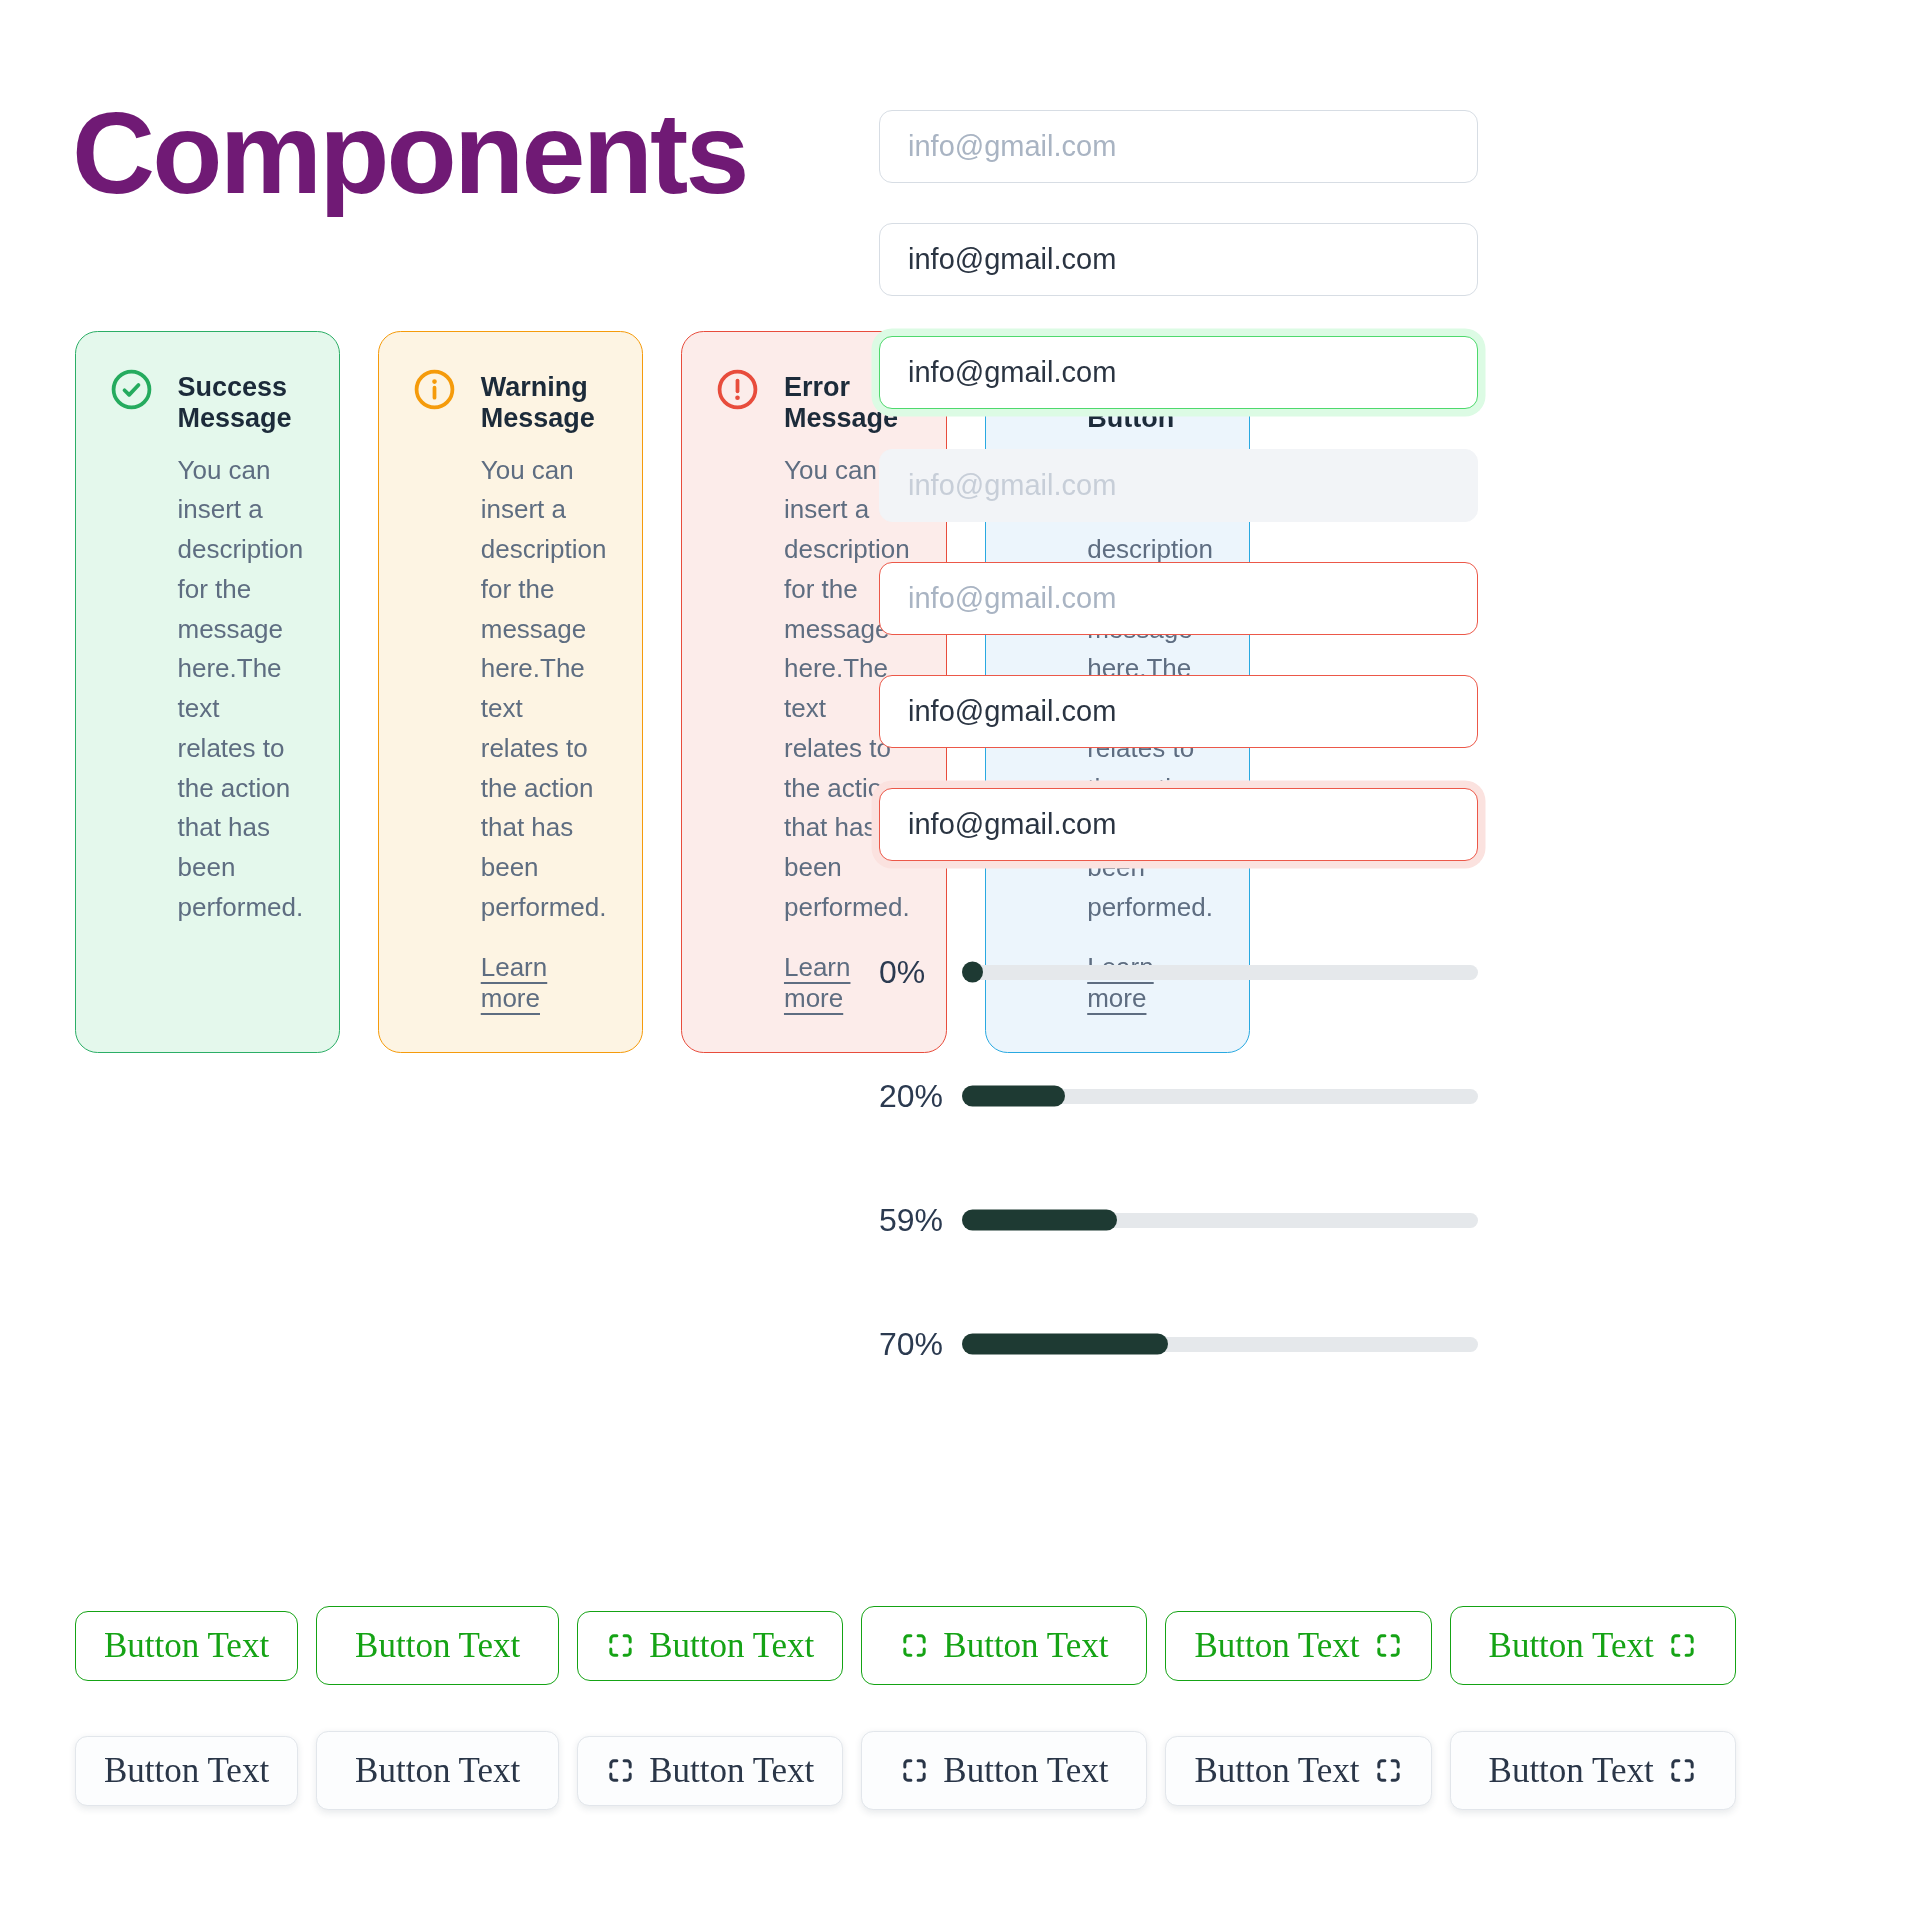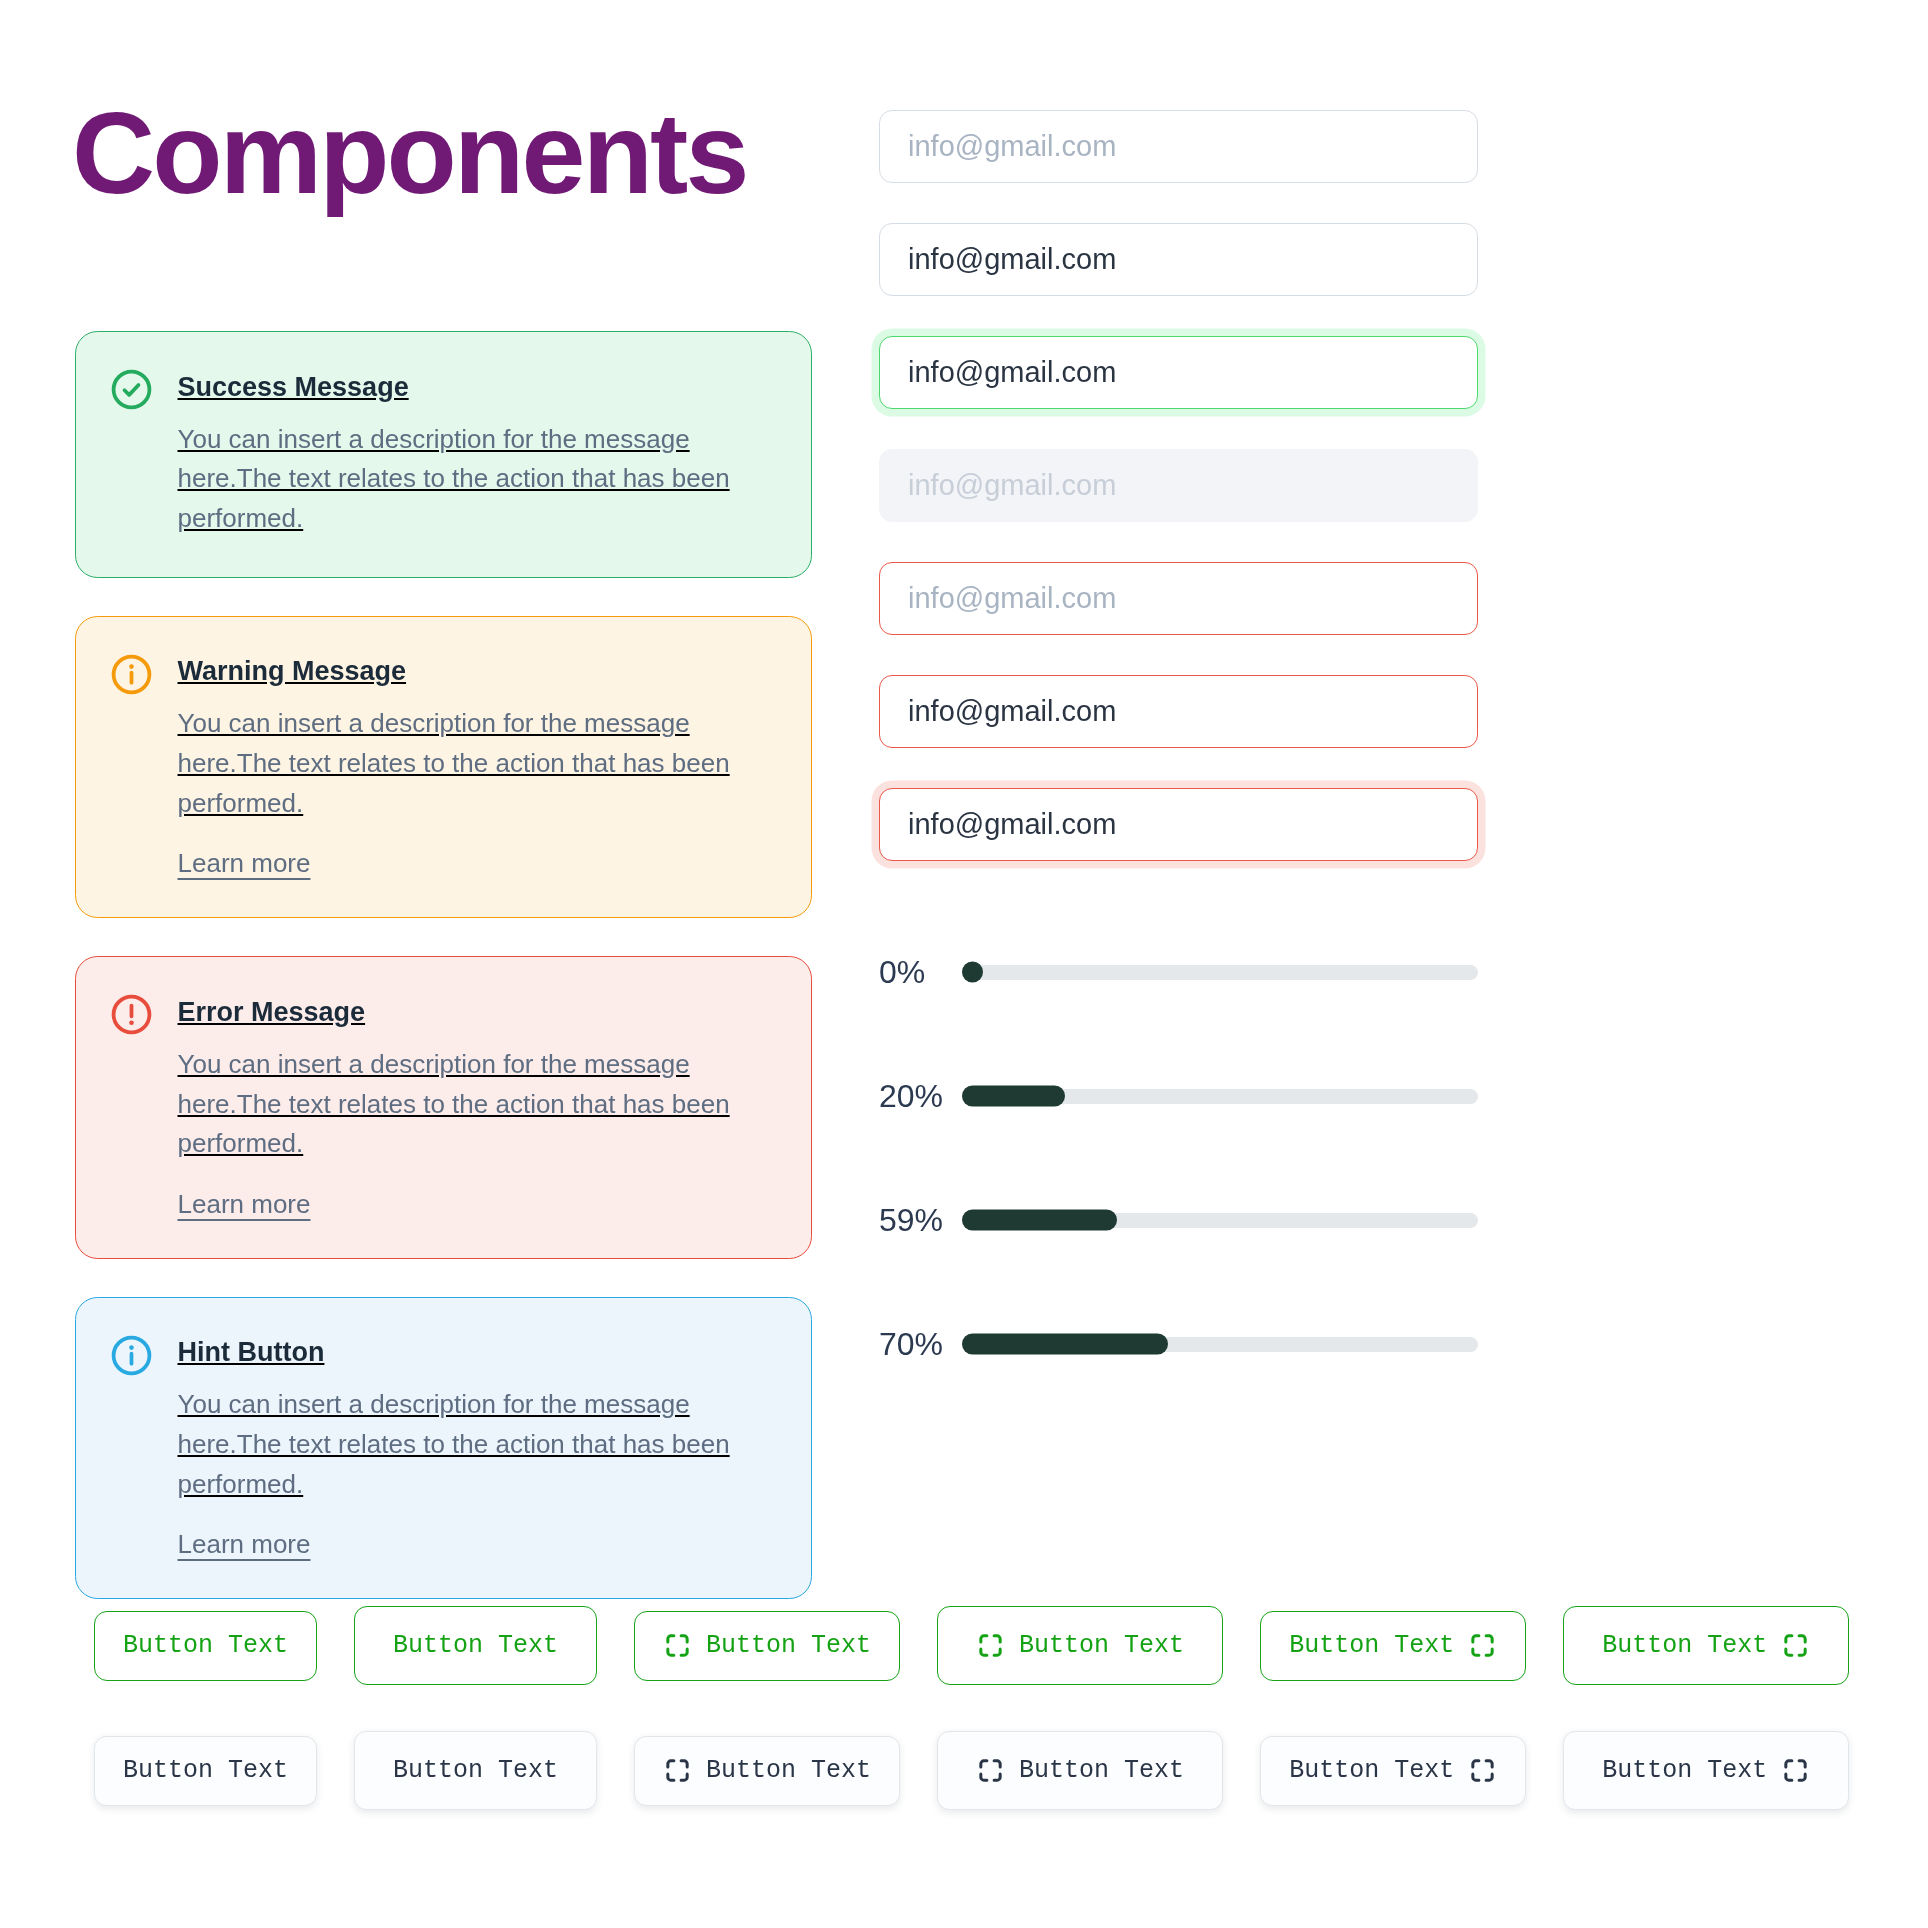--- a/index.html
+++ b/index.html
@@ -7,21 +7,21 @@
     width:1928px;height:1928px;position:relative;overflow:hidden;
     background:#ffffff;font-family:"Liberation Sans",sans-serif;
   }
   
   .page-title{
     position:absolute;left:72px;top:87px;
     font-size:115px;font-weight:bold;letter-spacing:-2.8px;
     color:#1e3a33;
   }
   
-  .alerts{position:absolute;left:75px;top:331px;width:737px;display:flex;flex-direction:column;gap:38px;text-decoration:underline;}
+  .alerts{position:absolute;left:75px;top:331px;width:737px;display:flex;flex-direction:row;gap:38px;}
   .alert{
     box-sizing:border-box;border:1.9px solid;border-radius:22.6px;
     padding:34px 36px 38px 34px;display:flex;gap:24.5px;align-items:flex-start;
   }
   .alert-icon{flex:0 0 43px;width:43px;height:43px;margin-top:1.9px;}
   .alert-icon svg{width:43px;height:43px;display:block;}
   .alert-title{font-size:27px;font-weight:bold;color:#1c2b3a;margin:5.6px 0 17px 0;}
   .alert-desc{font-size:26px;line-height:1.53;color:#5e6d81;}
   .learn-more{display:inline-block;margin-top:24.5px;font-size:26px;color:#5e6d81;text-decoration:underline;text-underline-offset:5.6px;}
   
@@ -43,23 +43,22 @@
   .progress-row{display:flex;align-items:center;height:38px;}
   .progress-label{width:70px;flex:0 0 70px;font-size:32px;color:#2b3a50;}
   .track{position:relative;flex:1;height:15px;border-radius:9.4px;background:#e5e8eb;margin-left:13px;}
   .fill{position:absolute;left:0;top:50%;transform:translateY(-50%);height:21px;min-width:21px;border-radius:11.3px;background:#1e3a33;}
   
   .btn-row{position:absolute;left:75px;display:flex;gap:18px;align-items:center;}
   .btn-row.primary{top:1606px;}
   .btn-row.secondary{top:1731px;}
   .btn{
     display:inline-flex;align-items:center;justify-content:center;gap:14px;
-    border-radius:13px;font-size:25px;cursor:pointer;background:#ffffff;
-    font-family:Liberation Mono, monospace;
-    margin-left:19px;
+    border-radius:13px;font-size:35px;cursor:pointer;background:#ffffff;
+    font-family:Liberation Serif, serif;
   }
   .btn .b-icon{display:inline-flex;}
   .btn .b-icon svg{width:29px;height:29px;display:block;}
   .btn.sm{height:70px;padding:0 28px;}
   .btn.md{height:79px;padding:0 38px;}
   .btn-green{border:1.9px solid #15a315;color:#15a315;}
   .btn-gray{
     border:1.9px solid #e2e6eb;color:#2a3648;background:#fcfdfe;
     box-shadow:0 2.8px 7.5px rgba(34,48,73,0.10);border-radius:12.2px;
   }

